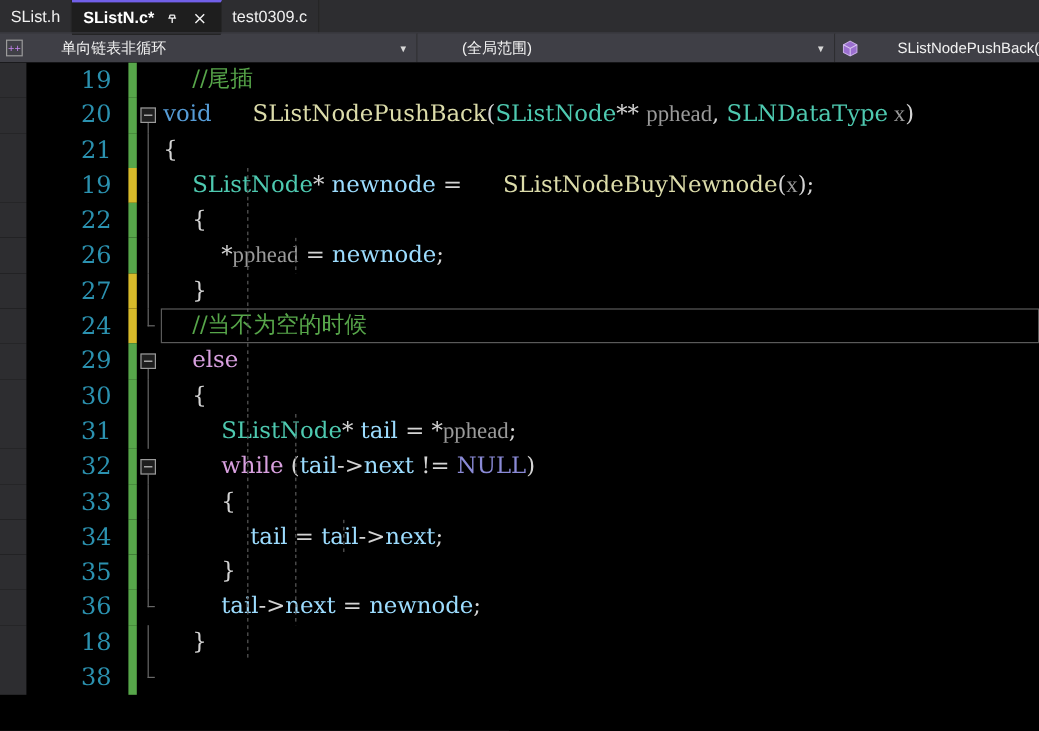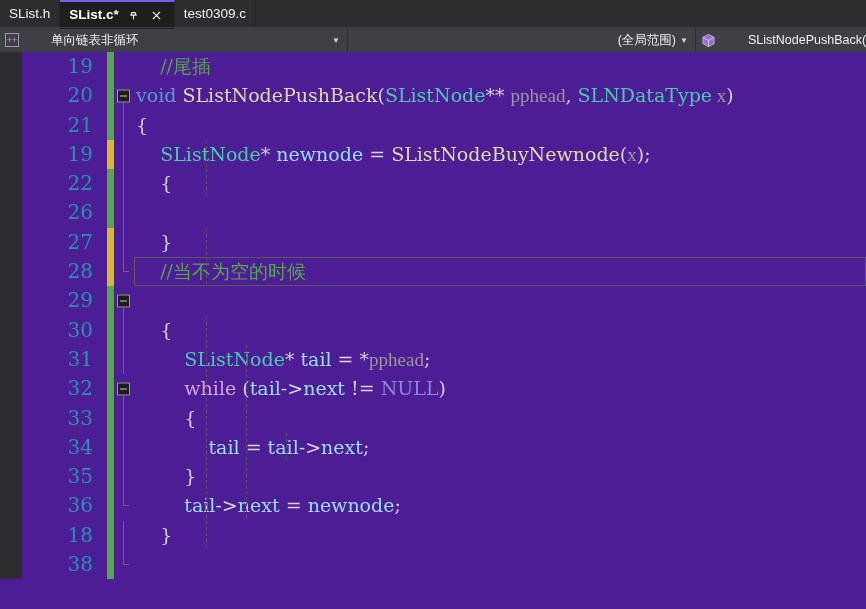--- a/index.html
+++ b/index.html
@@ -70,21 +70,21 @@
   .nav-combo {
     display: flex;
     align-items: center;
     background: #3f3f46;
     border-right: 1px solid #2d2d30;
     position: relative;
     overflow: hidden;
     padding-left: 5px;
   }
   .nav-combo.c1 { width: 348px; }
-  .nav-combo.c2 { width: 348px; text-align: right; }
+  .nav-combo.c2 { width: 348px; }
   .nav-combo.c3 { flex: 1; border-right: none; }
   .nav-text {
     flex: 1;
     white-space: nowrap;
     overflow: hidden;
     padding-left: 4px;
     line-height: 24px;
     margin-left: 28px;
   }
   .nav-arrow {
@@ -101,21 +101,21 @@
     font-size: 9px; line-height: 1;
     color: #c586f0;
     flex: 0 0 auto;
   }
   .icon-cube { width:15px; height:15px; flex:0 0 auto; }
 
   
   .editor {
     position: relative;
     height: 557px;
-    background: #4c1d95;
+    background: #000000;
     overflow: hidden;
   }
   .code-row {
     position: relative;
     height: 29.3px;
     display: flex;
     align-items: center;
   }
   .selmargin {
     width: 22px;
@@ -207,37 +207,37 @@
     left: 0; right: 0; top: 0; bottom: 0;
     border: 1px solid #5a5a5a;
     pointer-events: none;
   }
 
   
   .t-comment { color: #57a64a; }
   .t-keyword { color: #569cd6; }
   .t-ctrl    { color: #d8a0df; }
   .t-type    { color: #4ec9b0; }
-  .t-func    { color: #dcdcaa; }
+  .t-func    { color: #dcdcaa; margin-left: 28px; }
   .t-var     { color: #9cdcfe; }
   .t-param   { color: #9a9a9a; font-family: Liberation Serif, serif; }
   .t-macro   { color: #8a8ad6; }
   .t-plain   { color: #d4d4d4; }
   .t-brace   { color: #d4d4d4; }
   .t-paren   { color: #d4d4d4; }
 </style>
 </head>
 <body>
 
 <div class="tabstrip" id="tabstrip">
     <div class="tab">
       <span class="tab-label">SList.h</span>
     </div>
     <div class="tab active">
-      <span class="tab-label">SList.c*</span>
+      <span class="tab-label">SListN.c*</span>
       <span class="tab-icon">
         <svg viewBox="0 0 16 16" width="13" height="13">
           <path d="M4 7.5 H12 M8 7.5 V12.5 M5.5 4.5 H10.5 M5.5 4.5 V7.5 M10.5 4.5 V7.5" stroke="currentColor" stroke-width="1.4" fill="none"></path>
         </svg>
       </span>
       <span class="tab-icon">
         <svg viewBox="0 0 16 16" width="13" height="13">
           <path d="M3.5 3.5 L12.5 12.5 M12.5 3.5 L3.5 12.5" stroke="currentColor" stroke-width="1.5" fill="none"></path>
         </svg>
       </span>
@@ -316,47 +316,49 @@
       </div>
       <div class="codetext"><div class="iguide" style="left: 72px;"></div><span><span class="t-plain">    </span><span class="t-brace">{</span></span></div>
     </div>
     <div class="code-row">
       <div class="selmargin"></div>
       <div class="gutter">26</div>
       <div class="changebar cb-green"></div>
       <div class="foldcol">
         <div class="fold-line"></div>
       </div>
+      <div class="codetext"><div class="iguide" style="left: 72px;"></div><div class="iguide" style="left: 112px;"></div><span><span class="t-plain">        *</span><span class="t-param">pphead</span><span class="t-plain"> = </span><span class="t-var">newnode</span><span class="t-plain">;</span></span></div>
     </div>
     <div class="code-row">
       <div class="selmargin"></div>
       <div class="gutter">27</div>
       <div class="changebar cb-yellow"></div>
       <div class="foldcol">
         <div class="fold-line"></div>
       </div>
       <div class="codetext"><div class="iguide" style="left: 72px;"></div><span><span class="t-plain">    </span><span class="t-brace">}</span></span></div>
     </div>
     <div class="code-row">
       <div class="selmargin"></div>
-      <div class="gutter">28</div>
+      <div class="gutter">24</div>
       <div class="changebar cb-yellow"></div>
       <div class="foldcol">
         <div class="fold-end"></div>
       </div>
       <div class="codetext"><div class="iguide" style="left: 72px;"></div><span><span class="t-plain">    </span><span class="t-comment">//当不为空的时候</span></span><div class="curline"></div></div>
     </div>
     <div class="code-row">
       <div class="selmargin"></div>
       <div class="gutter">29</div>
       <div class="changebar cb-green"></div>
       <div class="foldcol">
         <div class="fold-line half-top"></div>
         <div class="fold-box"></div>
       </div>
+      <div class="codetext"><div class="iguide" style="left: 72px;"></div><span><span class="t-plain">    </span><span class="t-ctrl">else</span></span></div>
     </div>
     <div class="code-row">
       <div class="selmargin"></div>
       <div class="gutter">30</div>
       <div class="changebar cb-green"></div>
       <div class="foldcol">
         <div class="fold-line"></div>
       </div>
       <div class="codetext"><div class="iguide" style="left: 72px;"></div><span><span class="t-plain">    </span><span class="t-brace">{</span></span></div>
     </div>

